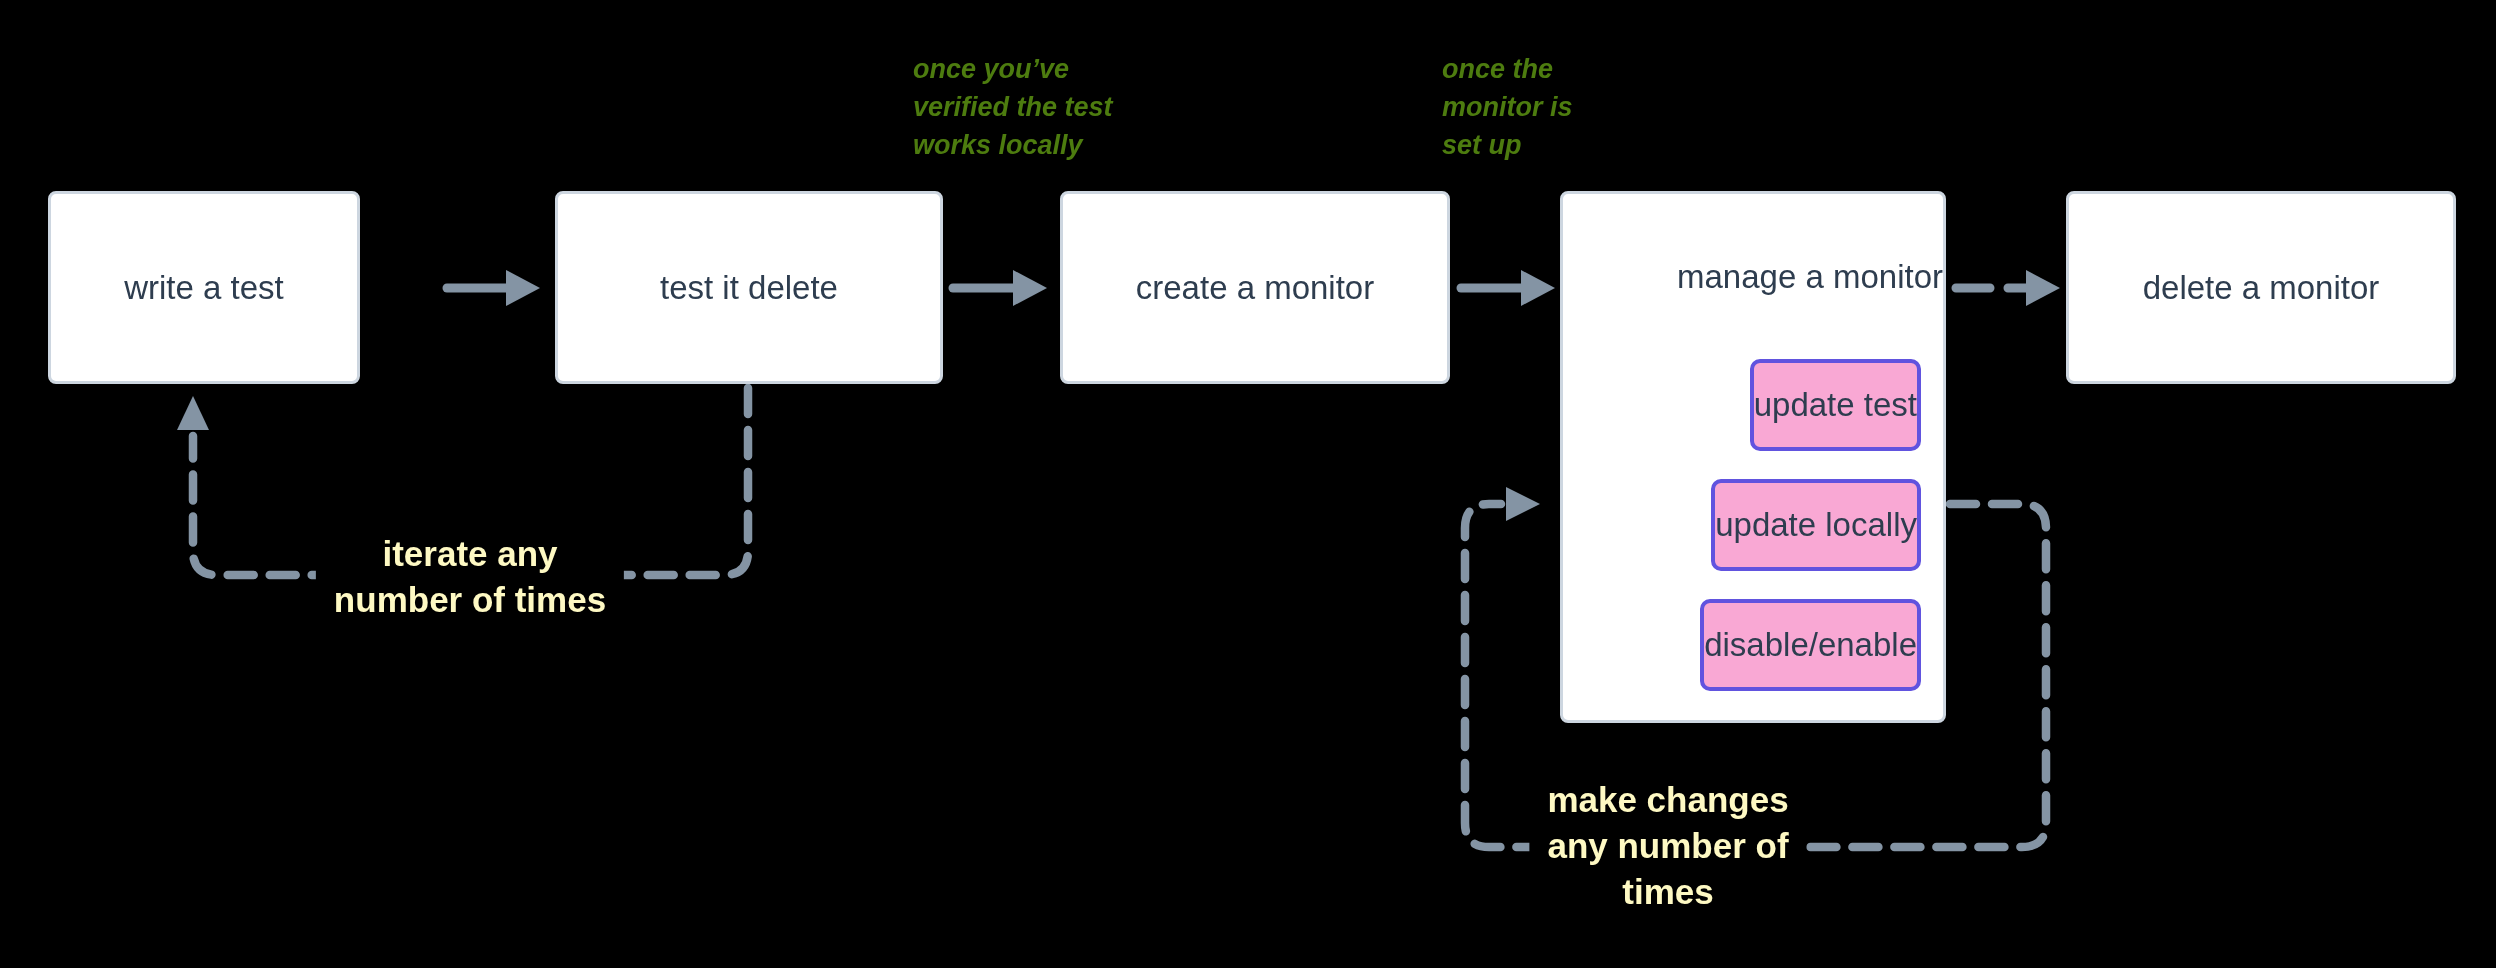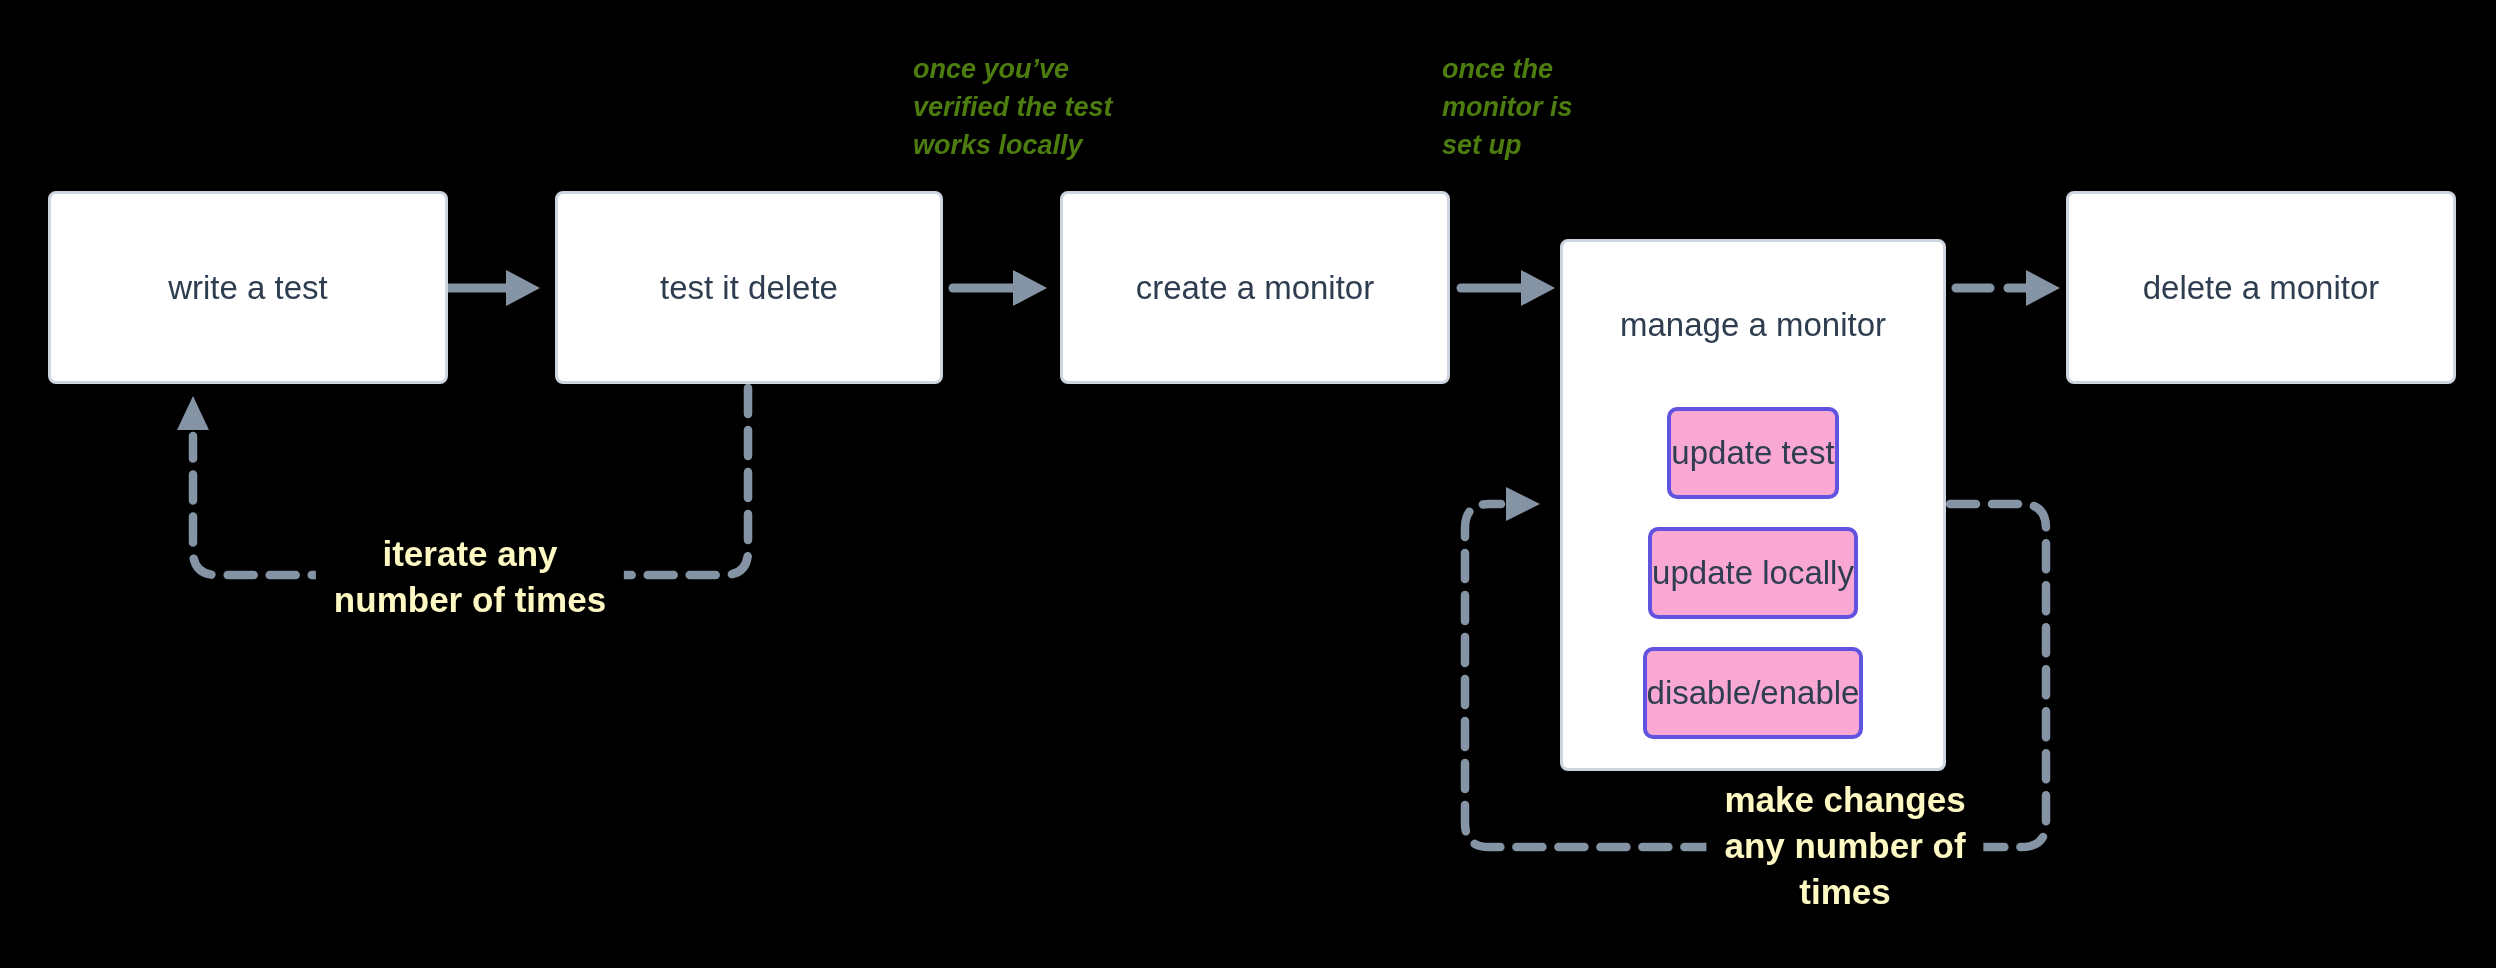--- a/index.html
+++ b/index.html
@@ -32,23 +32,22 @@
     justify-content: center;
   }
   .node-label {
     color: #2e3d4f;
     font-size: 33px;
     font-weight: 400;
     text-align: center;
   }
   .manage-node {
     flex-direction: column;
-    align-items: center;
+    align-items: flex-end;
     justify-content: flex-start;
-    margin-top: 48px;
   }
   .manage-title {
     height: 165px;
     display: flex;
     align-items: center;
     justify-content: center;
   }
   .manage-btn {
     box-sizing: border-box;
     height: 92px;
@@ -116,21 +115,21 @@
       <path d="M 748 388 L 748 551 Q 748 575 724 575 L 217 575 Q 193 575 193 551 L 193 436" fill="none" stroke="#8494a4" stroke-width="8.5" stroke-linecap="round" stroke-dasharray="26 16"></path>
       <polygon points="177,430 209,430 193,396" fill="#8494a4"></polygon>
     </g>
 
     <g>
       <path d="M 1950 504 L 2022 504 Q 2046 504 2046 528 L 2046 823 Q 2046 847 2022 847 L 1489 847 Q 1465 847 1465 823 L 1465 528 Q 1465 504 1489 504 L 1501 504" fill="none" stroke="#8494a4" stroke-width="8.5" stroke-linecap="round" stroke-dasharray="26 16"></path>
       <polygon points="1506,487 1506,521 1540,504" fill="#8494a4"></polygon>
     </g>
   </svg>
 
-  <div class="node" style="left:48px; top:191px; width:400px; height:193px;">
+  <div class="node" style="left:48px; top:191px; width:312px; height:193px;">
     <span class="node-label">write a test</span>
   </div>
 
   <div class="node" style="left:555px; top:191px; width:388px; height:193px;">
     <span class="node-label">test it delete</span>
   </div>
 
   <div class="node" style="left:1060px; top:191px; width:390px; height:193px;">
     <span class="node-label">create a monitor</span>
   </div>
@@ -158,17 +157,17 @@
 verified the test
 works locally</div>
 
   <div class="annotation" style="left:1442px; top:50px;">once the
 monitor is
 set up</div>
 
   <div class="loop-label" style="left:470px; top:577px;">iterate any
 number of times</div>
 
-  <div class="loop-label" style="left:1845px; top:846px;">make changes
+  <div class="loop-label" style="left:1668px; top:846px;">make changes
 any number of
 times</div>
 
 </div>
 
 </body></html>

